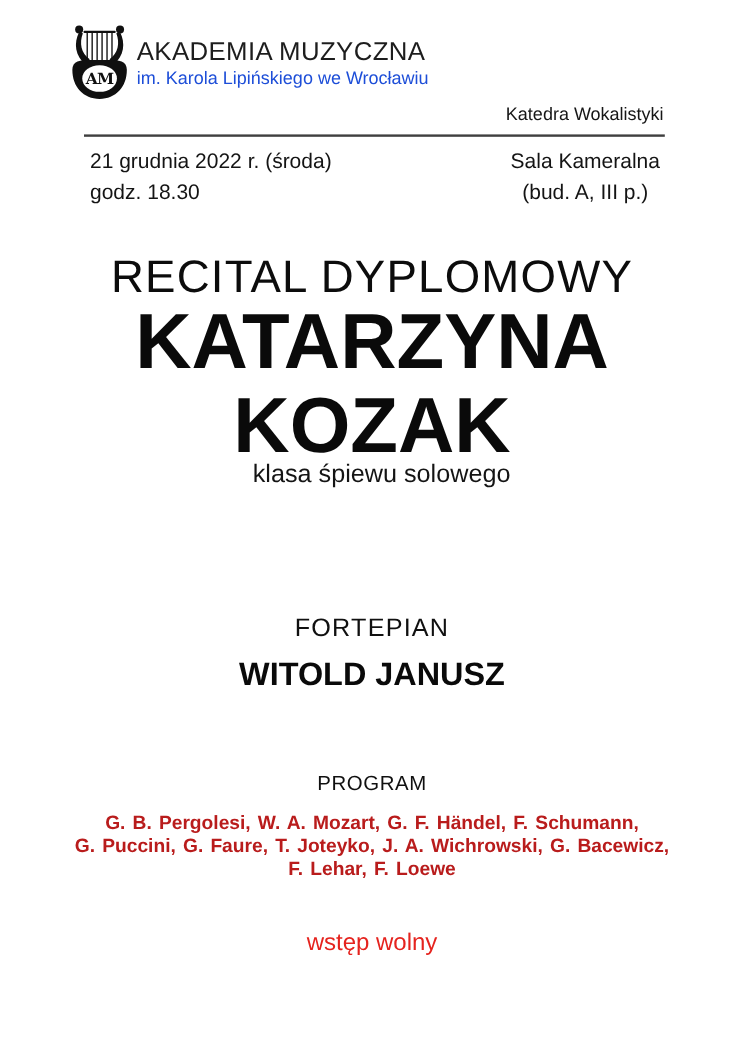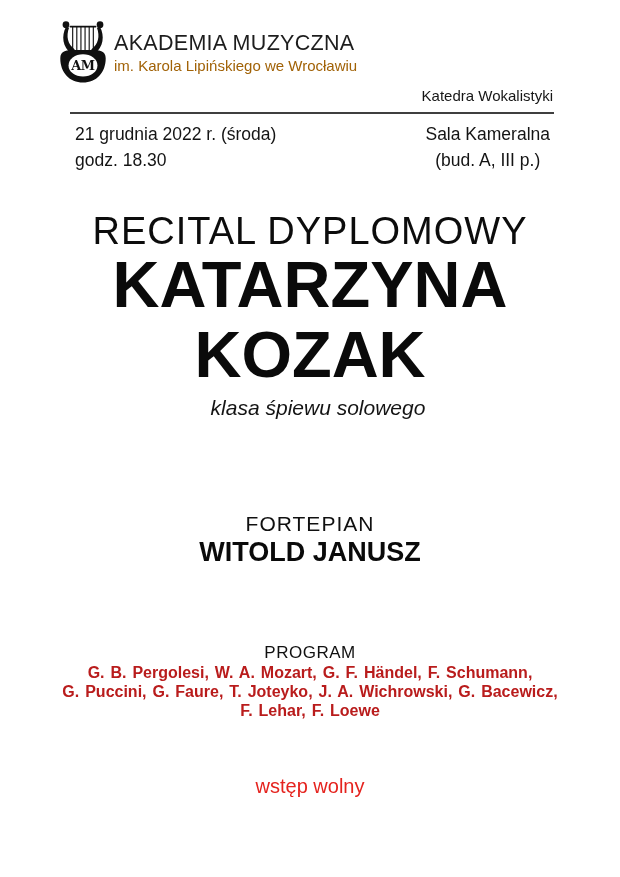--- a/index.html
+++ b/index.html
@@ -9,39 +9,39 @@
     margin:0 auto;
     background:#ffffff;
     font-family:"Liberation Sans", sans-serif;
     color:#1a1a1a;
     overflow:hidden;
   }
   .abs{position:absolute;}
   
   .logo{left:57px;top:20px;width:52px;height:64px;}
   .brand-name{left:114px;top:31px;font-size:21.5px;letter-spacing:.3px;color:#1d1d1d;white-space:nowrap;}
-  .brand-sub{left:114px;top:57px;font-size:15px;color:#a16207;white-space:nowrap;}
+  .brand-sub{left:114px;top:57px;font-size:15px;color:#1d4ed8;white-space:nowrap;}
   .department{right:67px;top:87px;font-size:15px;color:#161616;}
   .divider{left:70px;right:66px;top:112px;border-top:2px solid #3f3f3f;height:0;}
   .info-left{left:75px;top:121px;font-size:17.5px;line-height:26px;color:#141414;}
   .info-right{right:70px;top:121px;font-size:17.5px;line-height:26px;text-align:center;color:#141414;}
   
   .center{left:0;right:0;text-align:center;}
   .recital-type{top:208px;font-size:38px;font-weight:400;letter-spacing:1px;color:#0c0c0c;line-height:46px;}
   .performer{font-size:65px;font-weight:700;color:#0a0a0a;line-height:66px;letter-spacing:0;}
   .performer-first{top:252px;}
   .performer-last{top:322px;}
-  .class-block{top:396px;font-style:italic;font-size:21px;line-height:24.5px;color:#141414;padding-left:16px;}
+  .class-block{top:384px;font-size:21px;line-height:24.5px;color:#141414;padding-left:16px;}
   
   .accomp-block{top:512px;}
   .instrument{font-size:21px;letter-spacing:1px;line-height:24px;color:#101010;}
-  .accomp-name{font-size:27px;font-weight:700;line-height:28px;margin-top:2px;color:#0a0a0a;}
+  .accomp-name{font-size:27px;font-weight:700;line-height:28px;margin-top:12px;color:#0a0a0a;}
   
   .program-block{top:643px;}
-  .program-heading{font-size:17px;letter-spacing:.5px;line-height:20px;margin-bottom:0;color:#101010;}
+  .program-heading{font-size:17px;letter-spacing:.5px;line-height:20px;margin-bottom:14px;color:#101010;}
   .program-line{font-size:16px;font-weight:700;line-height:19px;word-spacing:1.5px;color:#b91c1c;}
   
   .admission{top:775px;font-size:20px;color:var(--accent-red,#e5231e);}
   h1{margin:0;padding:0;}
 </style>
 </head>
 <body>
 
 <div class="page">
 

